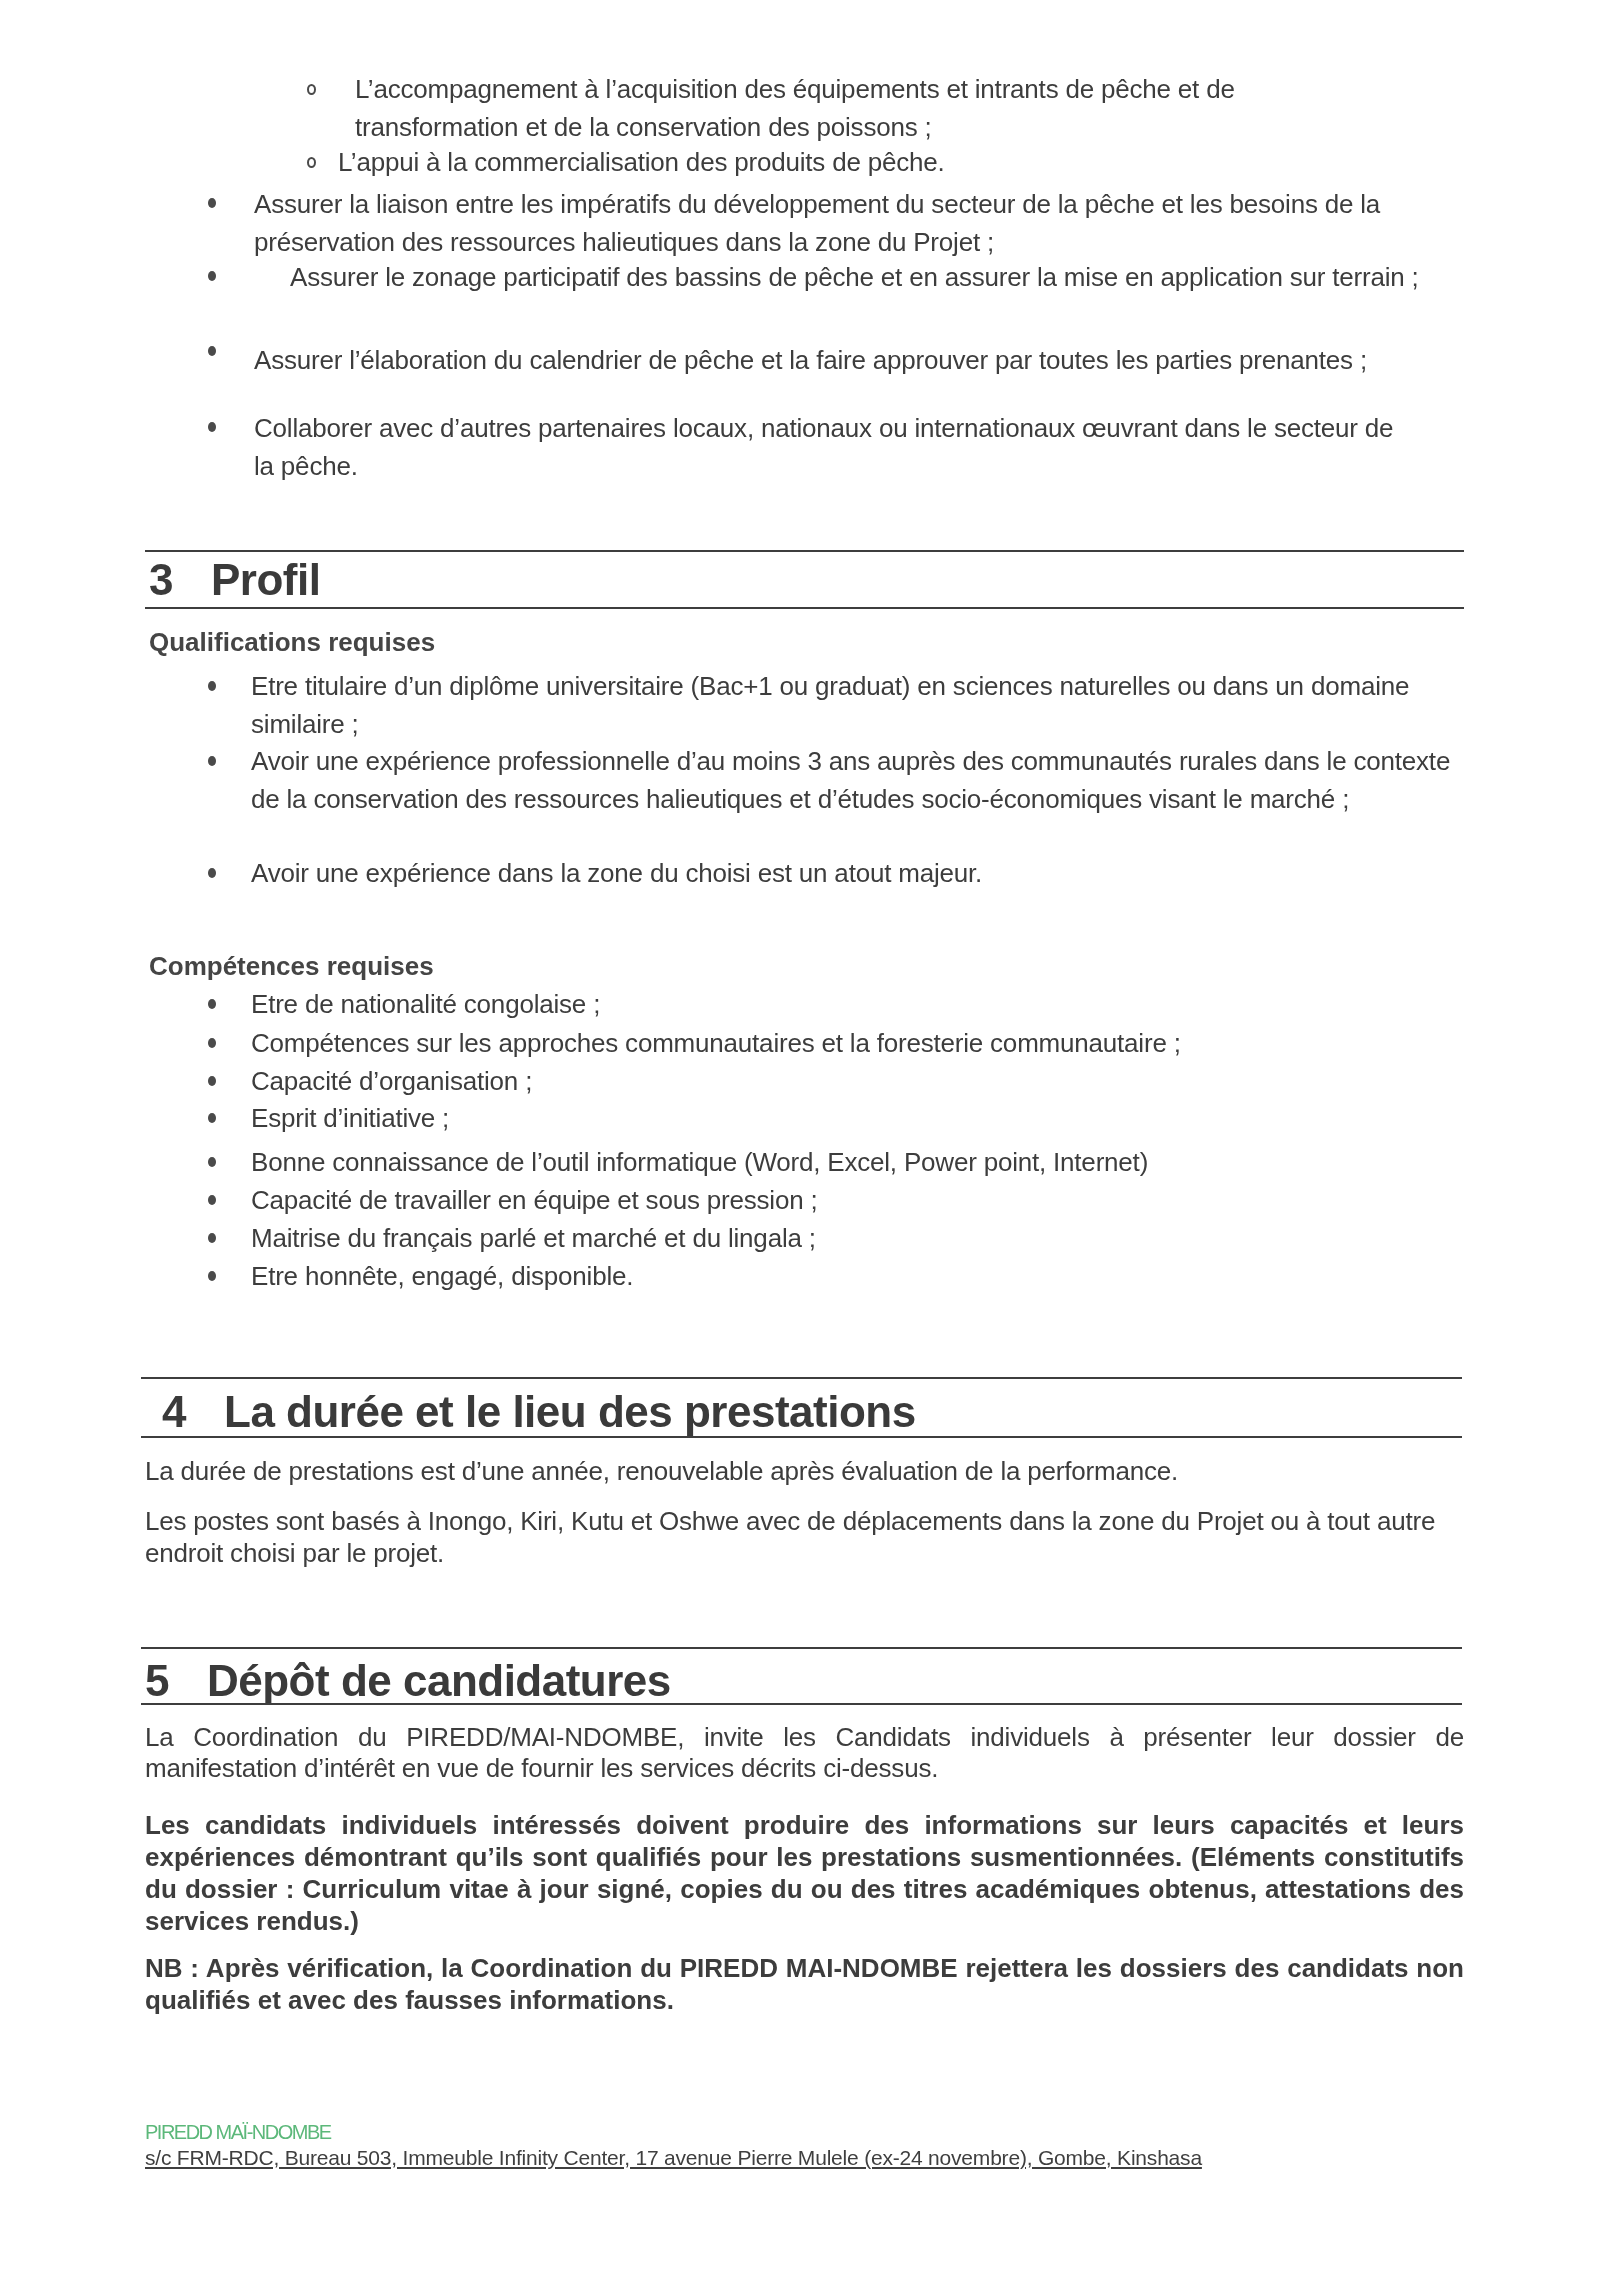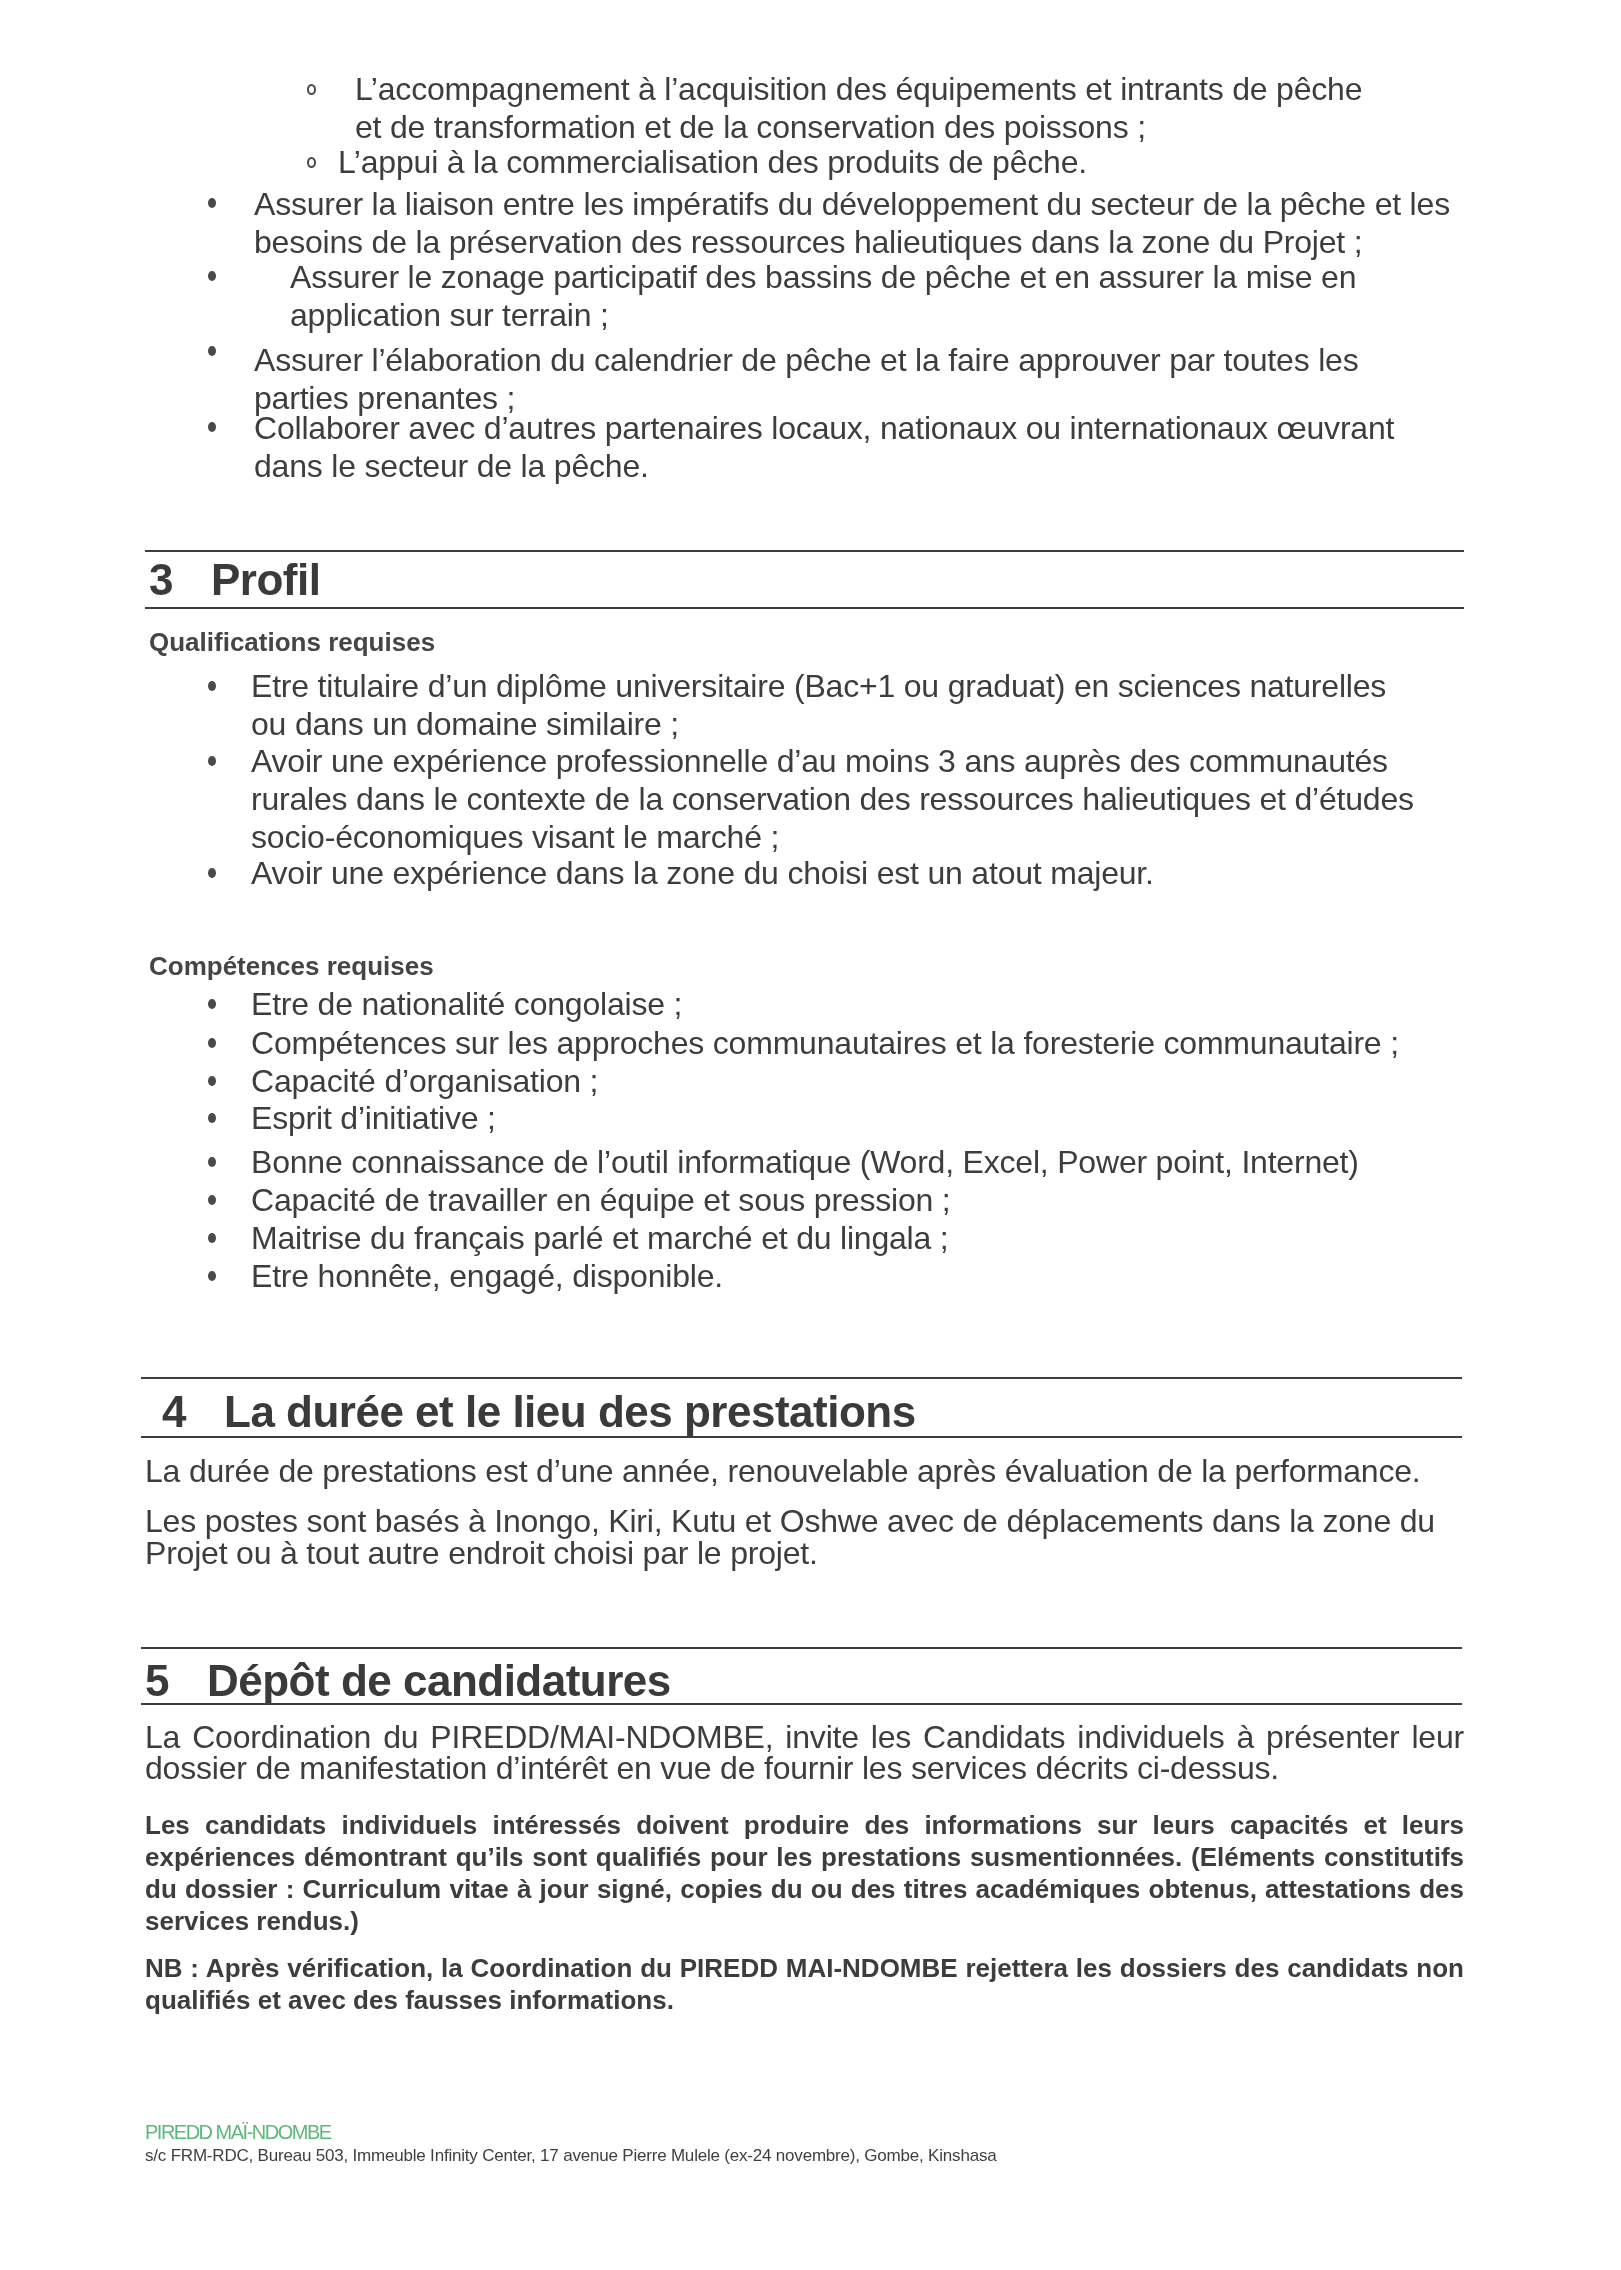--- a/index.html
+++ b/index.html
@@ -2,36 +2,36 @@
 <html><head>
   <meta charset="utf-8">
   <style>
     html, body { margin: 0; padding: 0; background: #ffffff; }
     body {
       width: 1622px; height: 2271px; position: relative; overflow: hidden;
       font-family: "Liberation Sans", sans-serif; color: #3a3a3a;
     }
     .page { position: absolute; left: 0; top: 0; width: 1622px; height: 2271px; }
     .abs { position: absolute; }
-    .txt { font-size: 32px; line-height: 38px; color: #3d3d3d; letter-spacing: -0.2px; }
+    .txt { font-size: 26px; line-height: 38px; color: #3d3d3d; letter-spacing: -0.2px; }
     .bullet-dot {
       position: absolute; width: 8px; height: 10px; border-radius: 50%;
       background: #4a4a4a;
     }
     .circle-dot {
       position: absolute; width: 9px; height: 11px; border-radius: 50%;
       border: 2px solid #4a4a4a; box-sizing: border-box;
     }
     .rule { position: absolute; height: 2px; background: #3e3e3e; }
     .h1 { font-size: 44px; font-weight: bold; color: #3a3a3a; letter-spacing: -0.5px; line-height: 50px; }
     .h1 .num { display: inline-block; width: 62px; }
     .subhead { font-size: 26px; font-weight: bold; color: #454545; line-height: 34px; }
     .bold-para { font-size: 26px; font-weight: bold; line-height: 32px; color: #3d3d3d; text-align: justify; }
     .footer-brand { font-size: 20px; color: #5cb87a; letter-spacing: -1.5px; font-weight: normal; }
-    .footer-addr { font-size: 17px; color: #3f3f3f; letter-spacing: -0.2px; }
+    .footer-addr { font-size: 21px; color: #3f3f3f; letter-spacing: -0.2px; text-decoration: underline; }
   </style>
 </head>
 <body>
 
 <div class="page">
 
   <div class="circle-dot" style="left:307px; top:84px;"></div>
   <div class="abs txt" style="left:355px; top:70px; width:1035px;">L’accompagnement à l’acquisition des équipements et intrants de pêche et de transformation et de la conservation des poissons ;</div>
   <div class="circle-dot" style="left:307px; top:157px;"></div>
   <div class="abs txt" style="left:338px; top:143px; width:1035px;">L’appui à la commercialisation des produits de pêche.</div>

